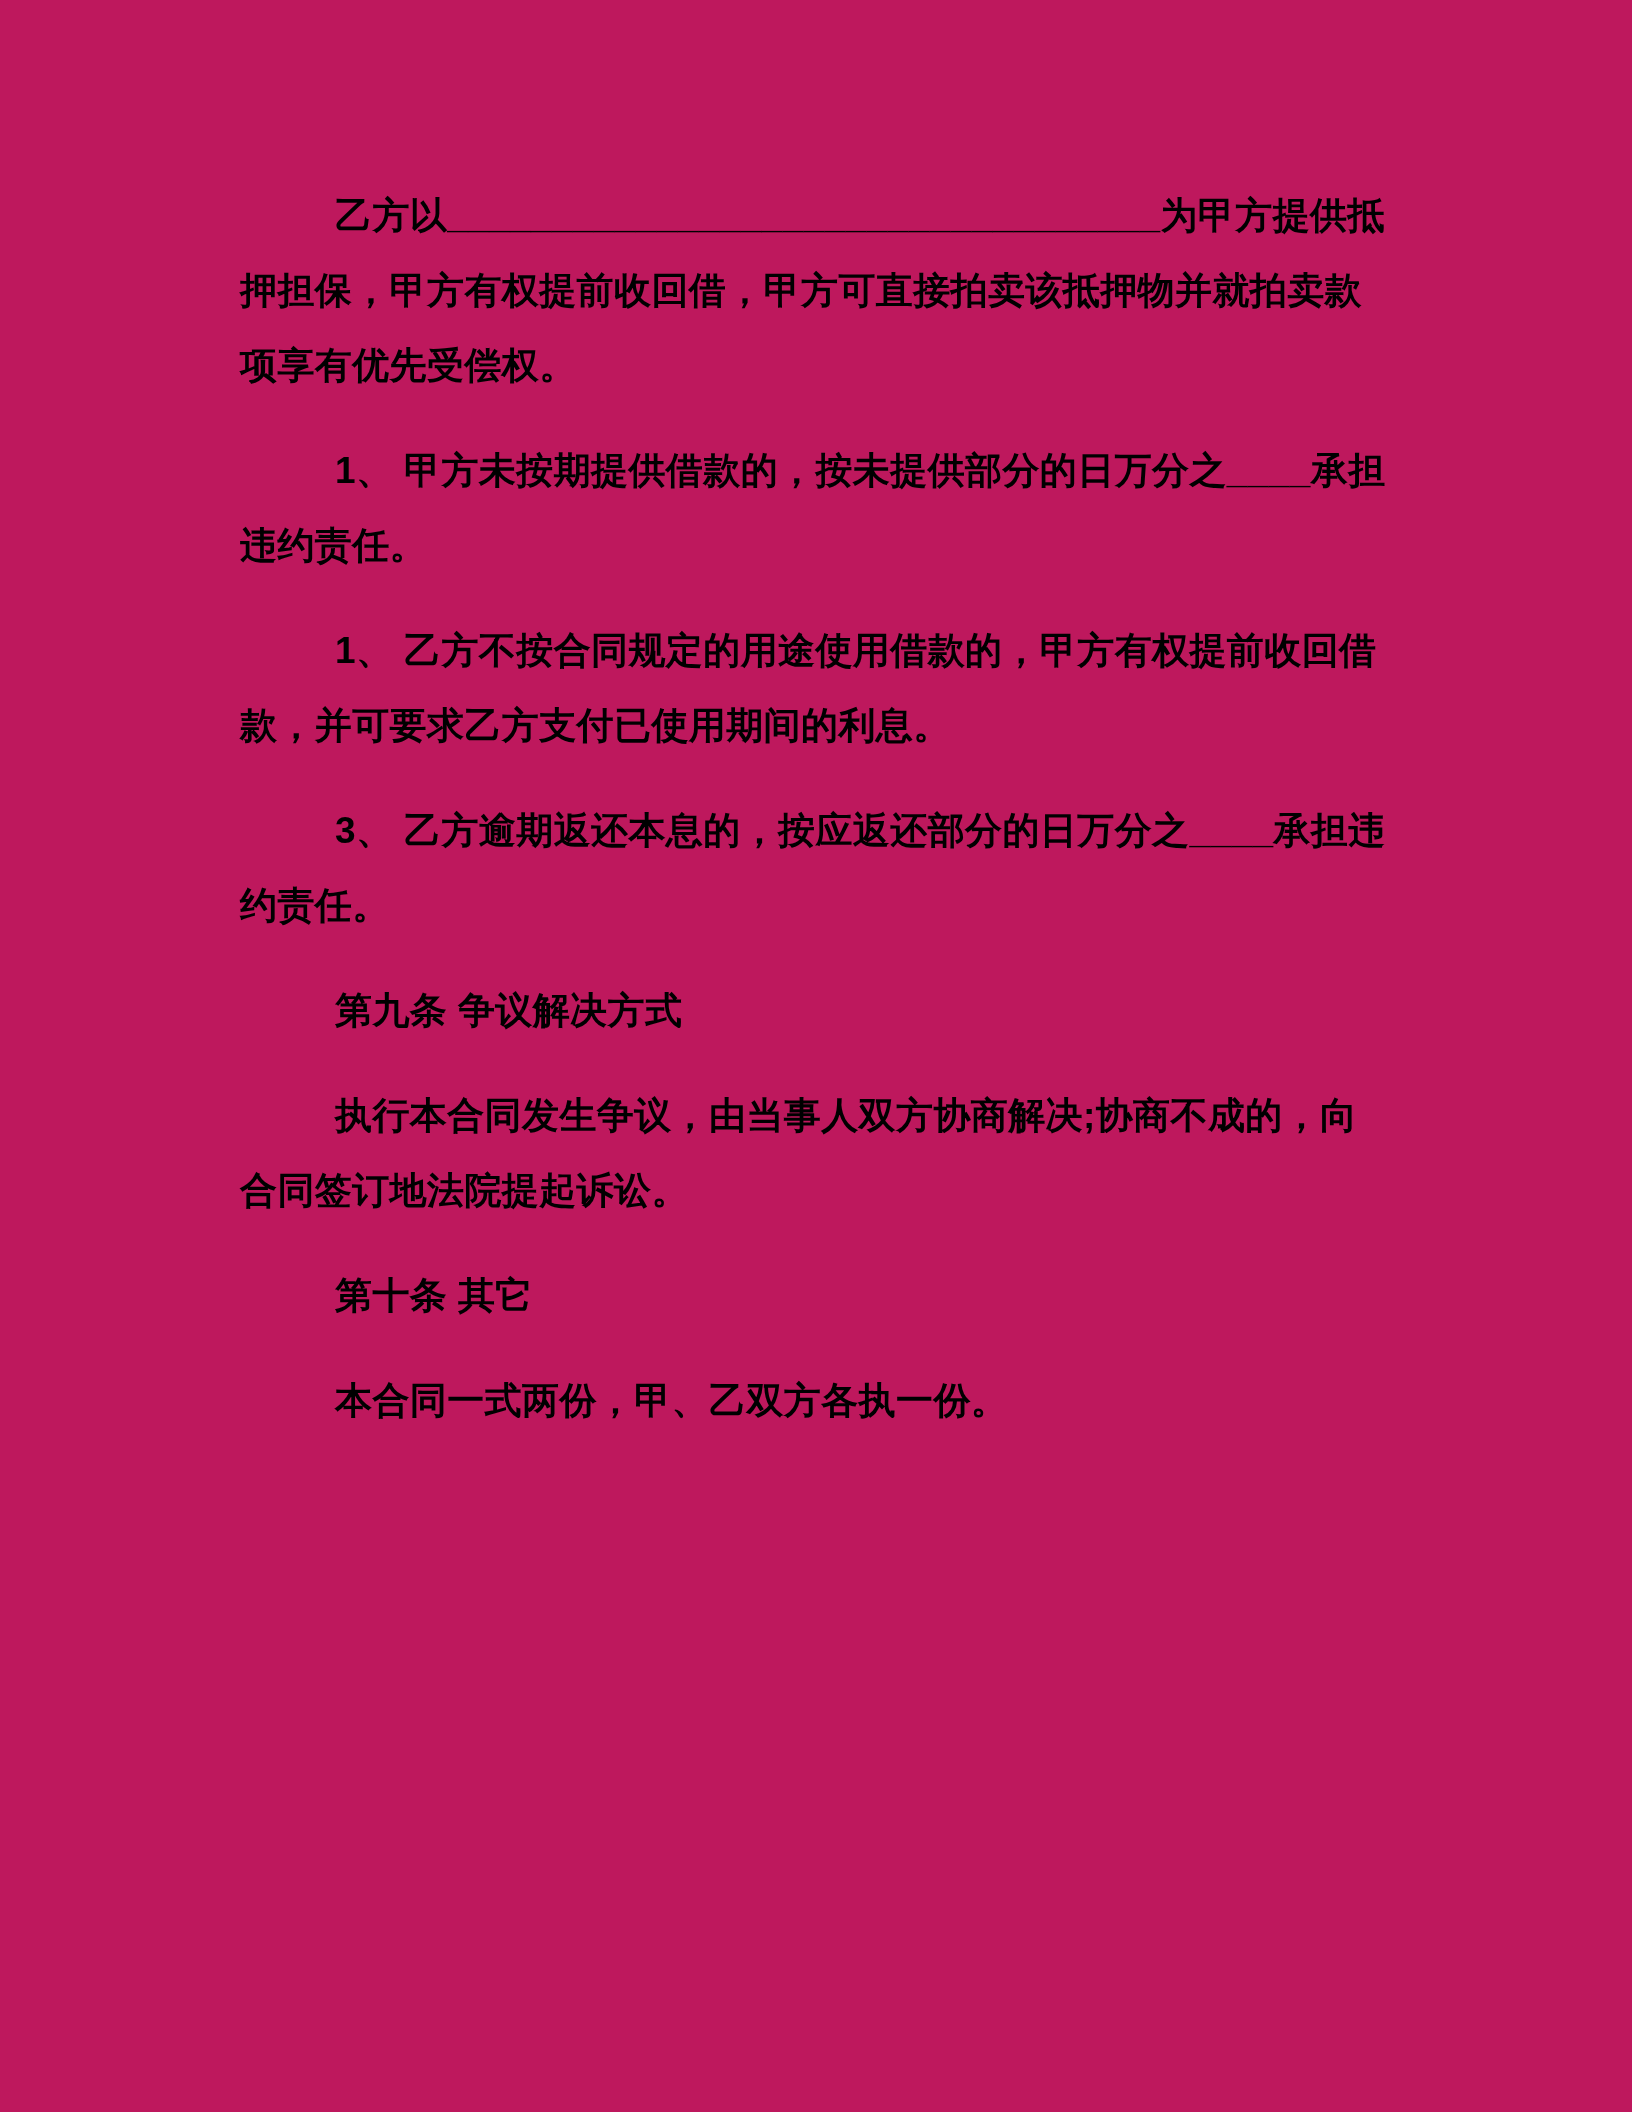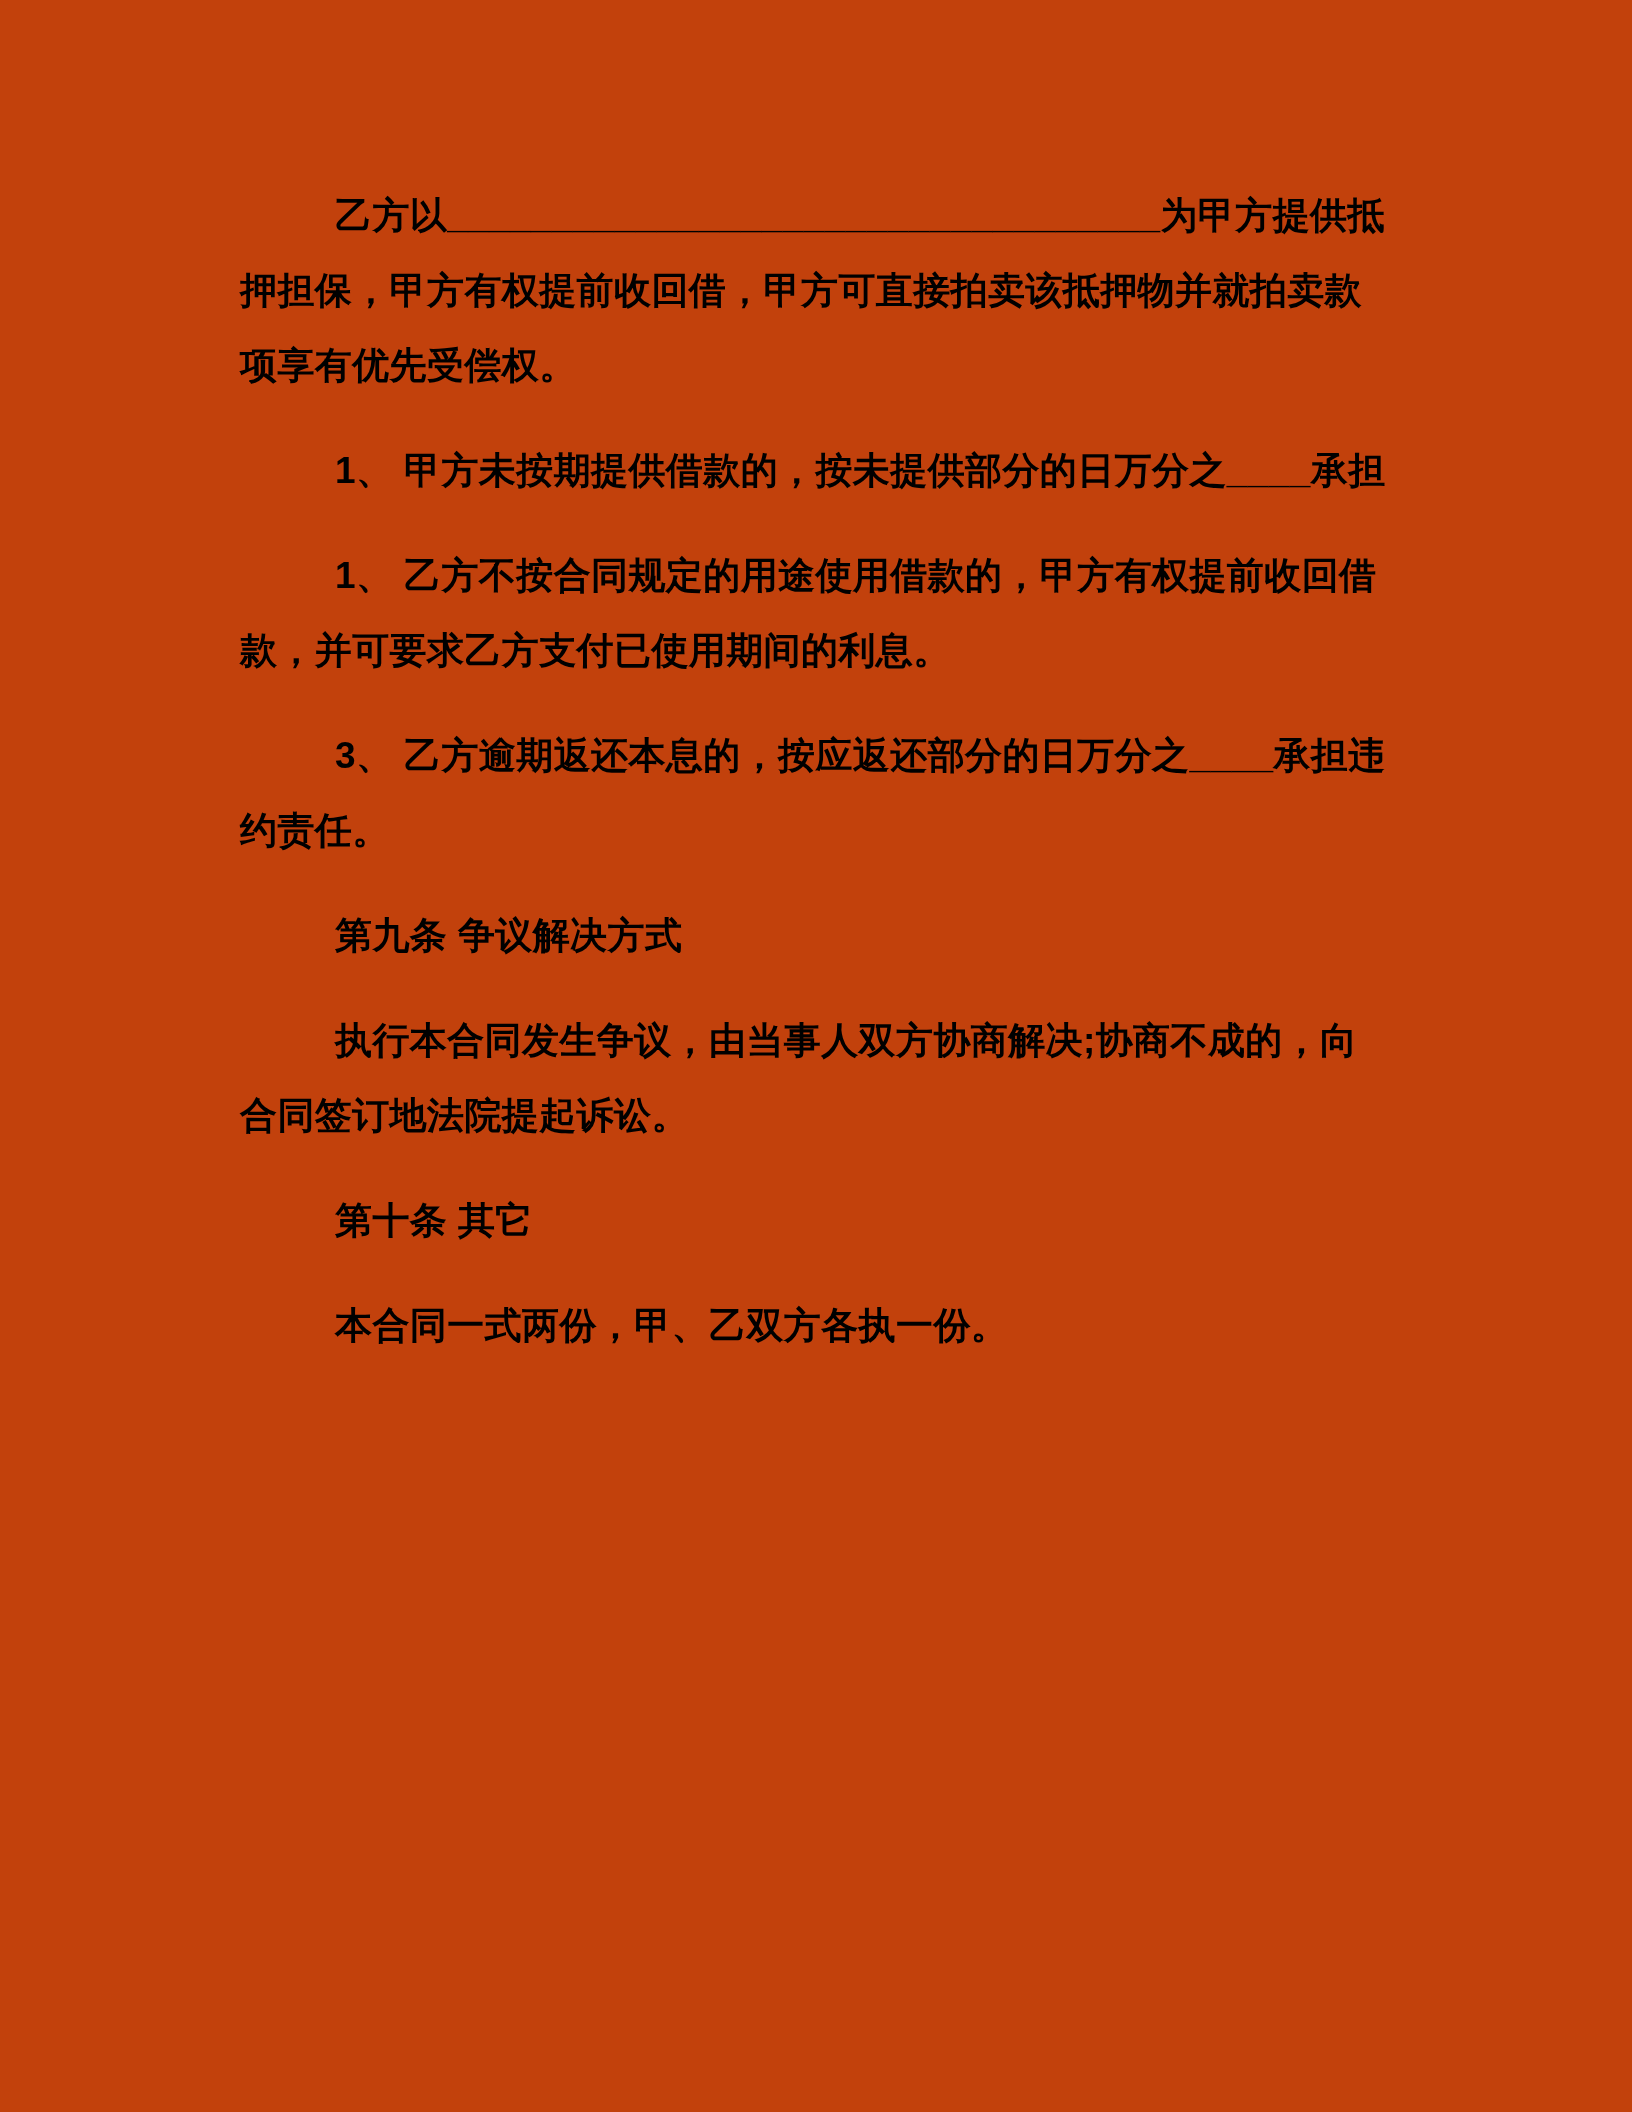--- a/index.html
+++ b/index.html
@@ -1,19 +1,19 @@
 <!DOCTYPE html>
 <html><head>
 <meta charset="utf-8">
 <style>
   html,body{margin:0;padding:0;background:#e8e8e8;}
   .page{
     position:relative;
     width:1632px;height:2112px;
-    background:#c2410c;
+    background:#be185d;
     overflow:hidden;
   }
   .doc{
     position:absolute;
     left:240px;top:178px;
     width:1140px;
     color:#000000;
     font-family:"Liberation Sans","DejaVu Sans",sans-serif;
     font-weight:700;
     font-size:37px;
@@ -32,20 +32,21 @@
 
 <div class="page">
   <div class="doc" id="doc-body">
       <div class="para">
         <div class="line indent">乙方以__________________________________为甲方提供抵</div>
         <div class="line">押担保，甲方有权提前收回借，甲方可直接拍卖该抵押物并就拍卖款</div>
         <div class="line">项享有优先受偿权。</div>
       </div>
       <div class="para">
         <div class="line indent">1、 甲方未按期提供借款的，按未提供部分的日万分之____承担</div>
+        <div class="line">违约责任。</div>
       </div>
       <div class="para">
         <div class="line indent">1、 乙方不按合同规定的用途使用借款的，甲方有权提前收回借</div>
         <div class="line">款，并可要求乙方支付已使用期间的利息。</div>
       </div>
       <div class="para">
         <div class="line indent">3、 乙方逾期返还本息的，按应返还部分的日万分之____承担违</div>
         <div class="line">约责任。</div>
       </div>
       <div class="para">

